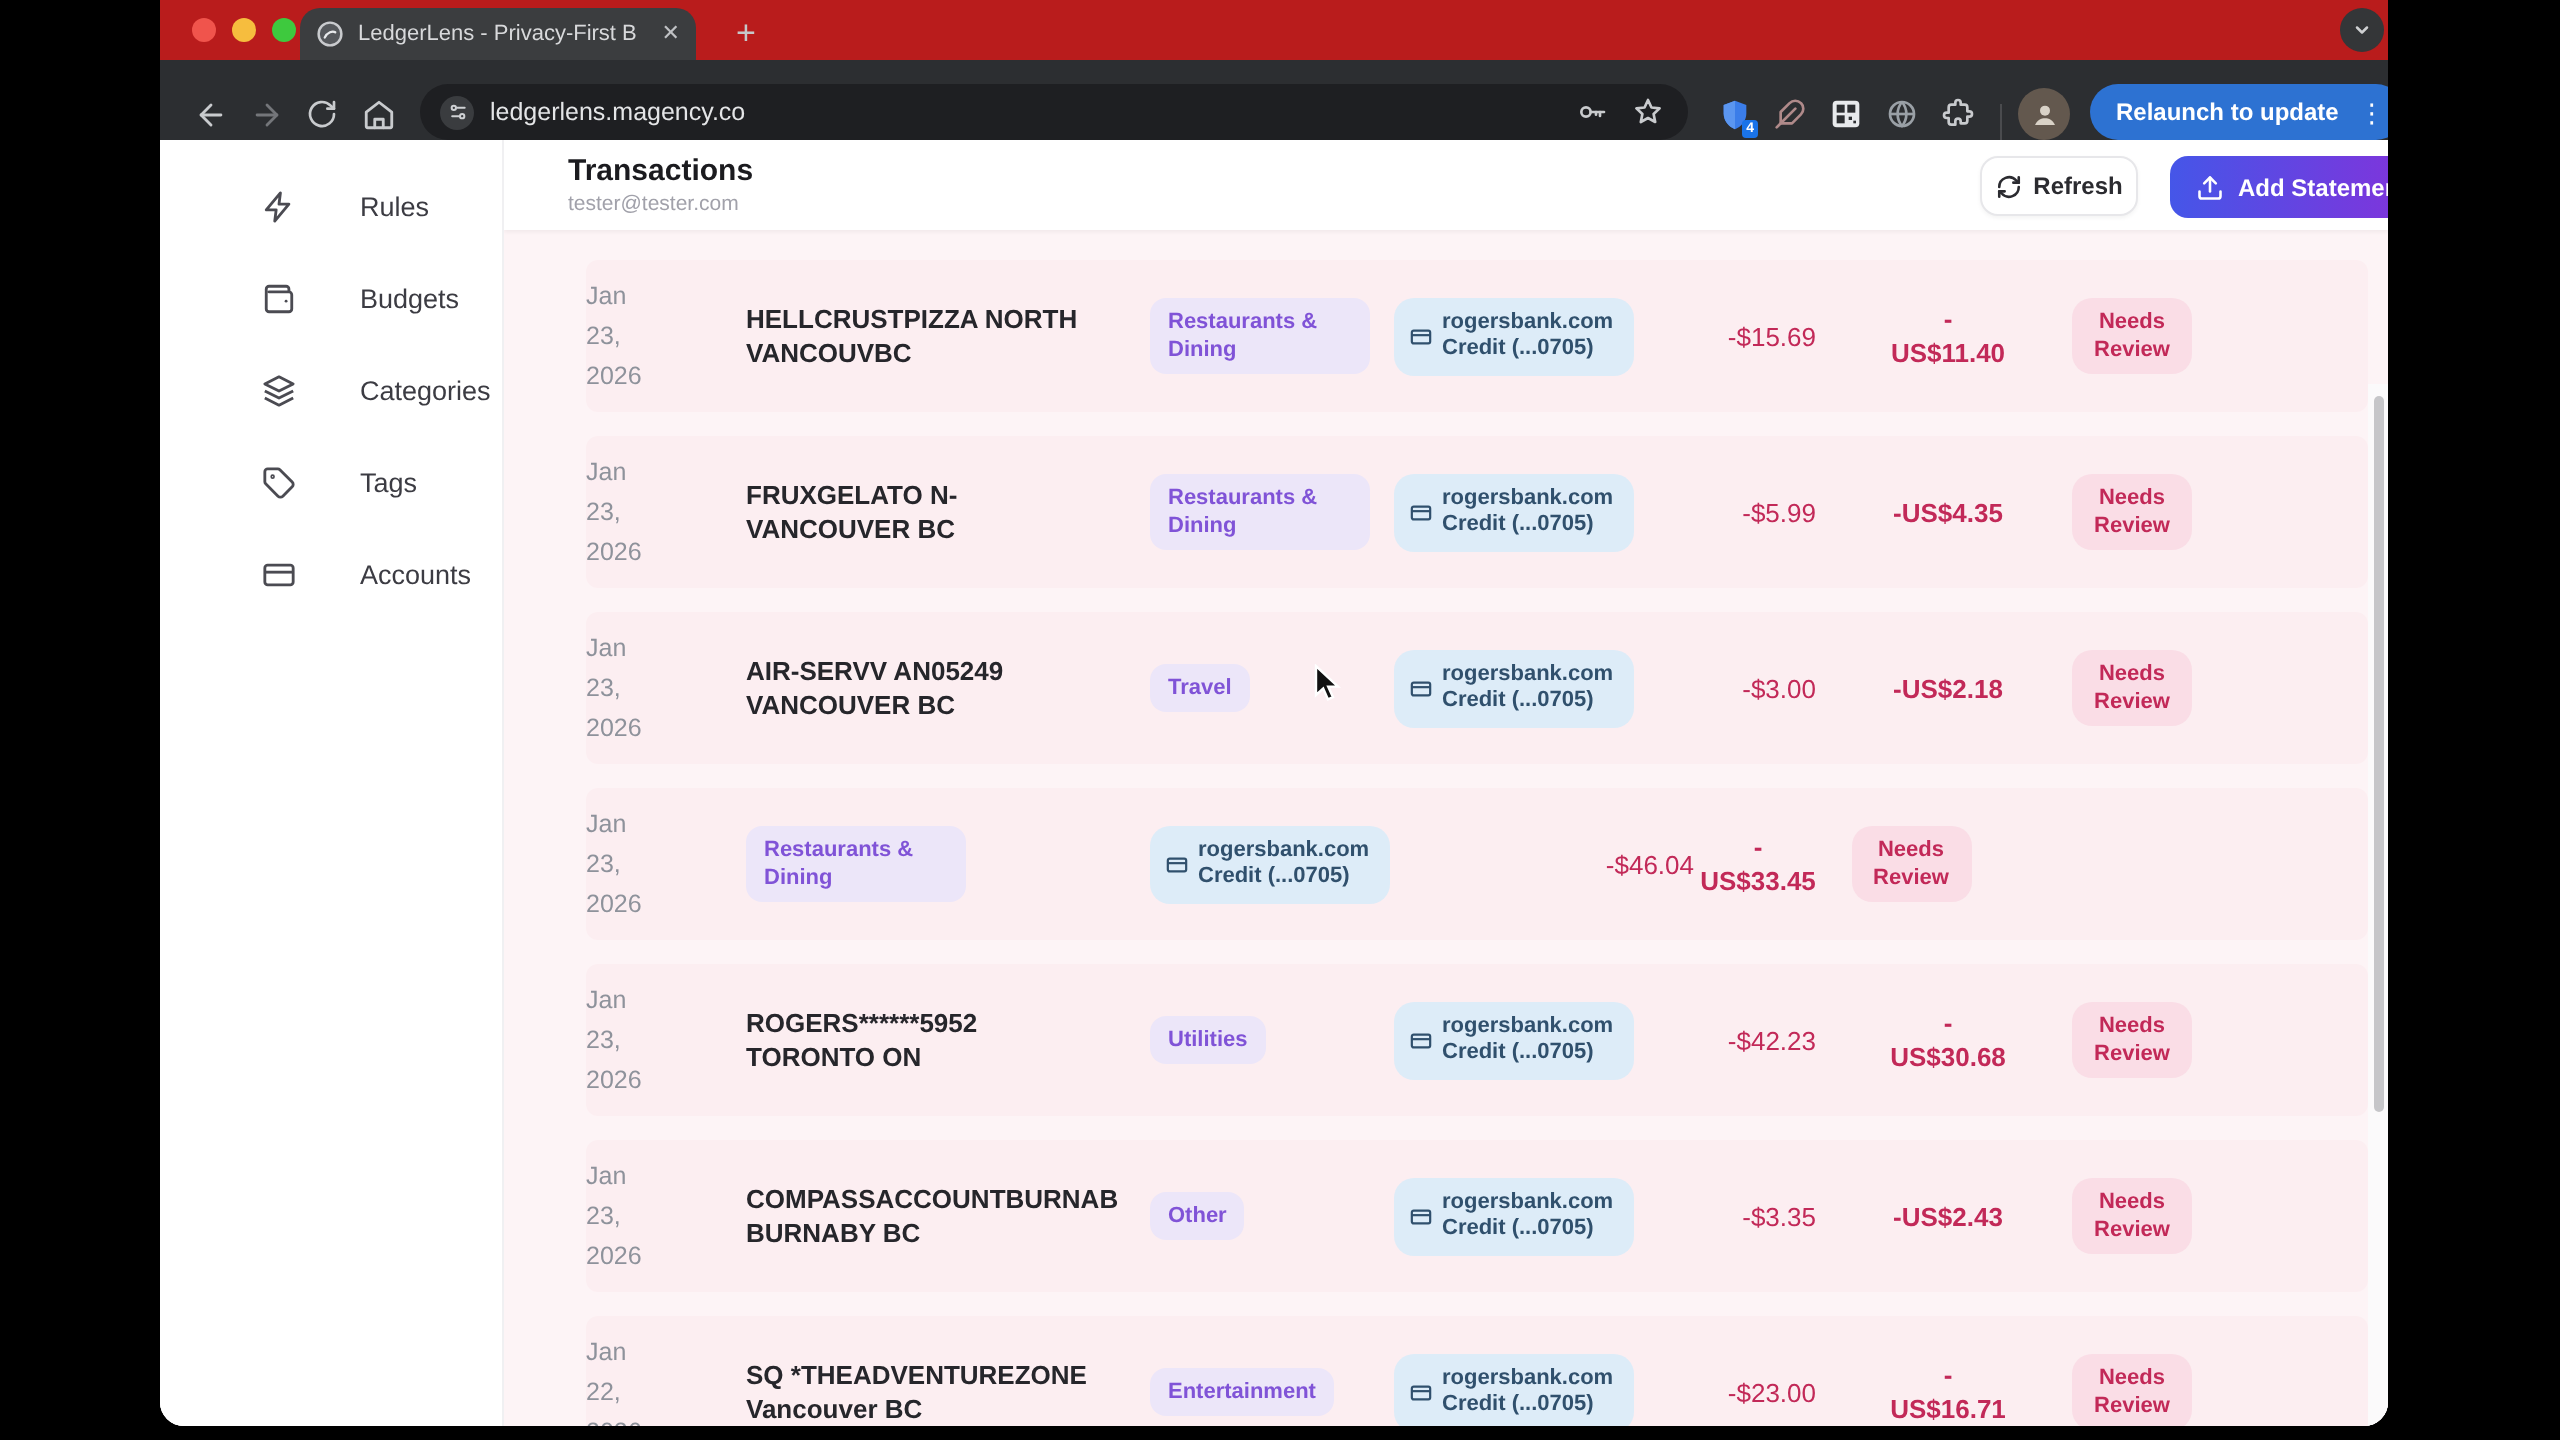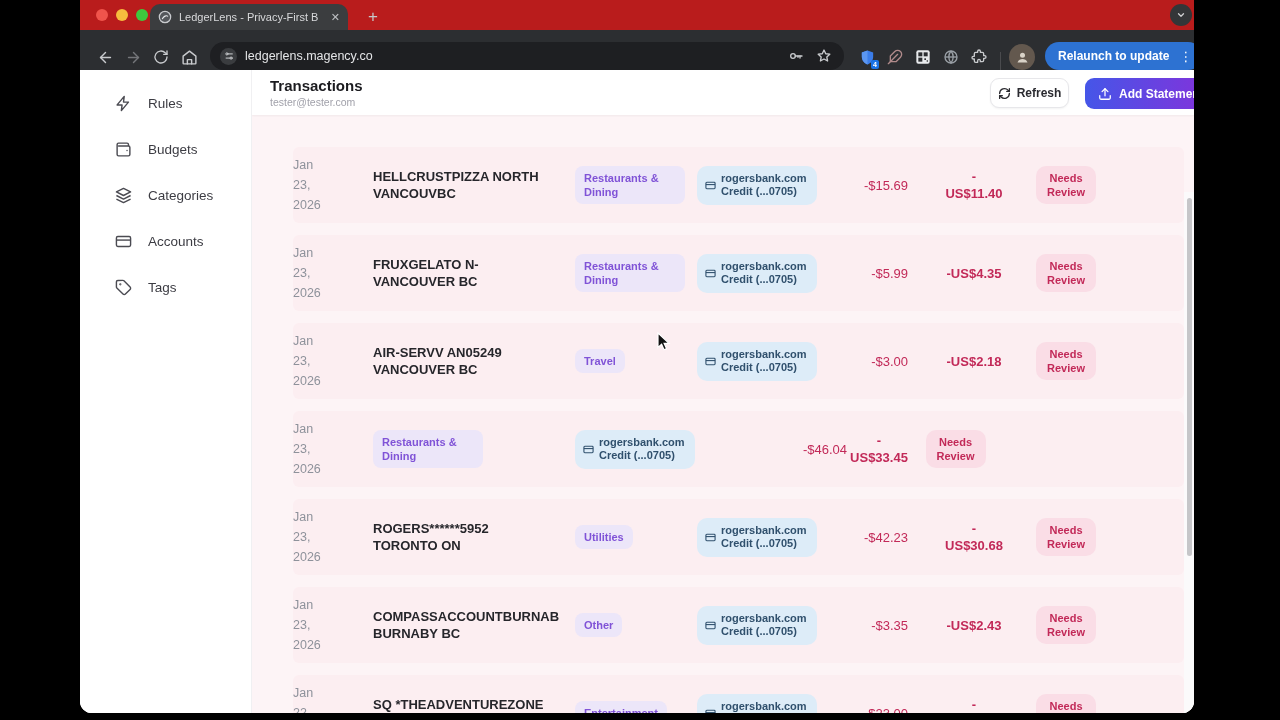--- a/index.html
+++ b/index.html
@@ -42,39 +42,39 @@
   .avatar { width:26px; height:26px; border-radius:50%; background:#63584e; color:#d9d2c7;
             display:flex; align-items:center; justify-content:center; flex:0 0 auto; }
   .relaunch { height:28px; margin-left:8px; background:#2d72d2; border-radius:14px; color:#fff;
             display:flex; align-items:center; padding:0 6px 0 13px; gap:6px; flex:0 0 auto; }
   .relaunch .lbl { font-size:12px; font-weight:bold; white-space:nowrap; }
   .relaunch .dots { font-size:13px; letter-spacing:0; padding:0 4px; }
 
   
   .content { position:relative; height:643px; display:flex; background:#fff; }
   .sidebar { width:172px; background:#fff; border-right:1px solid #f0f0f2; padding-top:10px; flex:0 0 auto; }
-  .nav-item { height:46px; display:flex; align-items:center; padding-left:35px; gap:16px; cursor:pointer; }
+  .nav-item { height:46px; display:flex; align-items:center; padding-left:51px; gap:32px; cursor:pointer; }
   .nav-item svg { color:#4b4b52; }
   .nav-label { font-size:13.5px; color:#3c3c43; }
 
   .main { position:relative; flex:1; background:var(--table-bg,#fdf4f6); overflow:hidden; }
   .page-header { position:relative; height:45px; background:#fff; box-shadow:0 1px 2px rgba(0,0,0,.05); z-index:2; }
-  .ph-titles { position:absolute; left:18px; top:7px; }
+  .ph-titles { position:absolute; left:32px; top:7px; }
   .page-title { font-size:15px; font-weight:bold; color:#1b1b1f; }
   .page-sub { font-size:10.5px; color:#a1a1aa; margin-top:2px; }
   .btn-refresh { position:absolute; left:738px; top:8px; height:30px; width:79px; background:#fff;
             border:1px solid #e7e7ea; border-radius:9px; box-shadow:0 1px 2px rgba(0,0,0,.05);
             display:flex; align-items:center; justify-content:center; gap:6px;
             font-size:12px; font-weight:bold; color:#2b2b30; }
   .btn-add { position:absolute; left:833px; top:8px; height:31px; width:150px; border-radius:9px;
             background:linear-gradient(90deg, var(--grad-from,#4556e8), var(--grad-to,#8f2bd8));
             display:flex; align-items:center; padding-left:13px; gap:7px;
             font-size:12px; font-weight:bold; color:#fff; white-space:nowrap; }
 
-  .table { position:absolute; top:45px; left:0; right:0; bottom:0; padding-top:32px; }
+  .table { position:absolute; top:45px; left:0; right:0; bottom:0; padding-top:15px; }
   .trow { display:grid; grid-template-columns:80px 202px 122px 150px 61px 95px 126px;
           align-items:center; margin:0 10px 12px 41px; height:76px;
           background:var(--row-bg,#fceef1); border-radius:6px; }
   .c-date { width:36px; font-size:12.5px; color:#8e929b; line-height:20px; }
   .c-desc { max-width:178px; font-size:13px; font-weight:bold; color:#26262b; line-height:17px; }
   .cat-badge { display:inline-block; max-width:110px; padding:5px 9px; border-radius:8px;
           background:var(--cat-bg,#ece6f9); color:var(--cat-text,#8053d7);
           font-size:11px; font-weight:bold; line-height:14px; }
   .cat-badge span { display:inline-block; max-width:92px; }
   .acct-badge { display:inline-flex; align-items:center; gap:5px; padding:6px 8px; border-radius:10px;
@@ -238,31 +238,31 @@
         <div class="nav-item">
           <svg width="17" height="17" viewBox="0 0 24 24" fill="none" stroke="currentColor" stroke-width="2" stroke-linejoin="round">
               <path d="m12 2 10 5-10 5L2 7Z"></path>
               <path d="m2 12 10 5 10-5"></path>
               <path d="m2 17 10 5 10-5"></path>
             </svg>
           <span class="nav-label">Categories</span>
         </div>
         <div class="nav-item">
           <svg width="17" height="17" viewBox="0 0 24 24" fill="none" stroke="currentColor" stroke-width="2" stroke-linejoin="round">
+              <path d="M12.6 2.6A2 2 0 0 0 11.2 2H4a2 2 0 0 0-2 2v7.2a2 2 0 0 0 .6 1.4l8.7 8.7a2.4 2.4 0 0 0 3.4 0l6.6-6.6a2.4 2.4 0 0 0 0-3.4Z"></path>
+              <circle cx="7.5" cy="7.5" r=".6"></circle>
+            </svg>
+          <span class="nav-label">Tags</span>
+        </div>
+        <div class="nav-item">
+          <svg width="17" height="17" viewBox="0 0 24 24" fill="none" stroke="currentColor" stroke-width="2" stroke-linejoin="round">
               <rect x="2" y="5" width="20" height="14" rx="2"></rect>
               <path d="M2 10h20"></path>
             </svg>
           <span class="nav-label">Accounts</span>
-        </div>
-        <div class="nav-item">
-          <svg width="17" height="17" viewBox="0 0 24 24" fill="none" stroke="currentColor" stroke-width="2" stroke-linejoin="round">
-              <path d="M12.6 2.6A2 2 0 0 0 11.2 2H4a2 2 0 0 0-2 2v7.2a2 2 0 0 0 .6 1.4l8.7 8.7a2.4 2.4 0 0 0 3.4 0l6.6-6.6a2.4 2.4 0 0 0 0-3.4Z"></path>
-              <circle cx="7.5" cy="7.5" r=".6"></circle>
-            </svg>
-          <span class="nav-label">Tags</span>
         </div>
       </aside>
 
       <main class="main">
         <div class="page-header">
           <div class="ph-titles">
             <div class="page-title">Transactions</div>
             <div class="page-sub">tester@tester.com</div>
           </div>
           <div class="btn-refresh">

